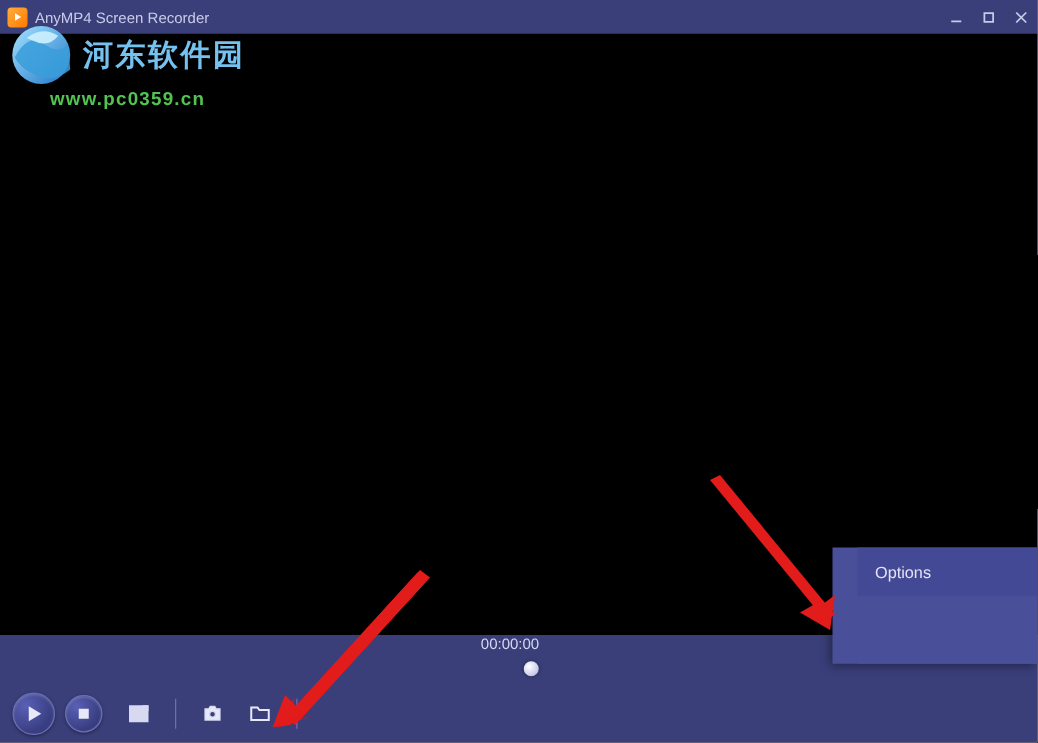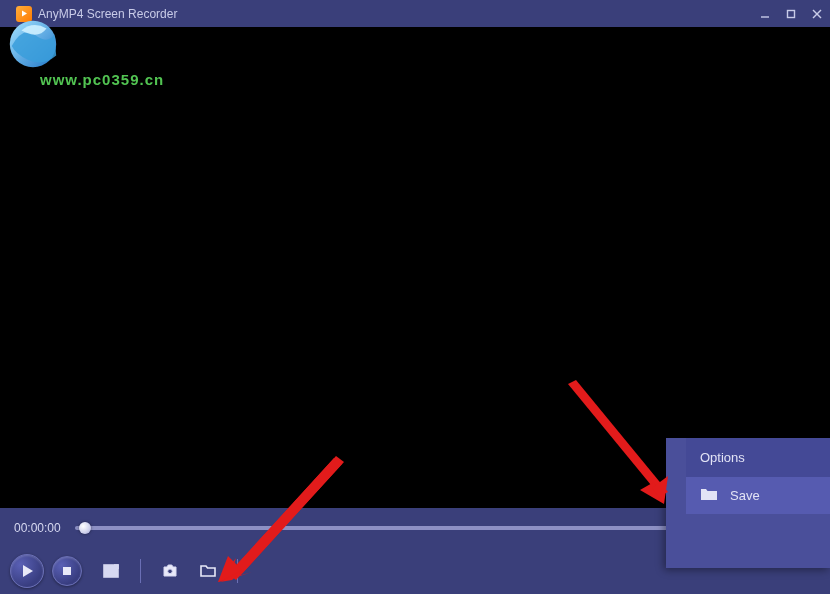--- a/index.html
+++ b/index.html
@@ -11,21 +11,21 @@
   display: flex; flex-direction: column;
   position: relative;
 }
 
 
 .titlebar {
   height: 27px; width: 100%;
   background: #3a3f7a;
   display: flex; align-items: center;
   color: #c8cbe8; font-size: 12px;
-  padding-left: 16px;
+  padding-left: 6px;
 }
 .titlebar .app-icon {
   width: 16px; height: 16px;
   background: linear-gradient(135deg,#ffae3b,#ff7a00);
   border-radius: 3px; margin-right: 6px;
   position: relative;
 }
 .titlebar .app-icon::after{
   content:""; position:absolute; inset:3px;
   background:#fff; clip-path: polygon(30% 20%,80% 50%,30% 80%);
@@ -67,20 +67,21 @@
   letter-spacing:1px;
 }
 
 
 .seekbar{
   height:40px; width:100%;
   background:#3a3f7a;
   display:flex; align-items:center;
   padding: 0 14px;
   position:relative;
+  flex-direction:column;
 }
 .time{
   color:#d7d9f1; font-size:12px; margin-right:14px;
 }
 .track{
   flex:1 1 auto; height:4px;
   background:#8d90c4; border-radius:2px;
   position:relative;
 }
 .track .fill{
@@ -199,20 +200,21 @@
         <defs>
           <linearGradient id="g1" x1="0" y1="0" x2="1" y2="1">
             <stop offset="0" stop-color="#a5e3ff"></stop>
               <stop offset="1" stop-color="#1f76c8"></stop>
           </linearGradient>
         </defs>
         <circle cx="30" cy="30" r="24" fill="url(#g1)"></circle>
         <path d="M8 32 Q20 10 34 22 Q46 30 52 20 L54 42 Q40 54 24 46 Q12 40 8 32 Z" fill="#3a9edb" opacity=".85"></path>
         <path d="M18 16 Q30 6 44 14 Q38 22 28 20 Q22 18 18 16 Z" fill="#cdefff" opacity=".9"></path>
       </svg>
+      <span class="cn">河东软件园</span>
       <span class="url">www.pc0359.cn</span>
     </div>
   </div>
 
   <div class="seekbar">
     <span class="time">00:00:00</span>
     <div class="track">
       <div class="fill"></div>
       <div class="thumb"></div>
     </div>
@@ -251,30 +253,20 @@
       <svg viewBox="0 0 18 18">
         <path d="M2 4 h5 l1.5 2 H16 v8 H2 z" fill="none" stroke="#e8e9f8" stroke-width="1.6"></path>
       </svg>
     </div>
 
     <div class="vdiv"></div>
   </div>
 
   <div class="options-popup">
     <div class="options-header">Options</div>
-    <ul class="options-list">
-      <li class="options-item">
-        <span class="opt-icon">
-          <svg viewBox="0 0 18 14">
-              <path d="M1 2 h5 l1.5 2 H17 v9 H1 z"></path>
-            </svg>
-        </span>
-        <span>Save</span>
-      </li>
-    </ul>
     <div class="options-spacer"></div>
   </div>
 
   <div class="arrow" style="left:218px; top:436px;">
     <svg width="130" height="146">
       <polygon points="0,146 18,122 14,134 116,22 124,28 22,140 34,136"></polygon>
       <polygon points="0,146 24,130 12,142"></polygon>
       <path d="M10 138 L118 20 L126 26 L18 144 Z"></path>
       <polygon points="2,146 26,134 14,144"></polygon>
       <polygon points="0,146 10,120 24,134"></polygon>

